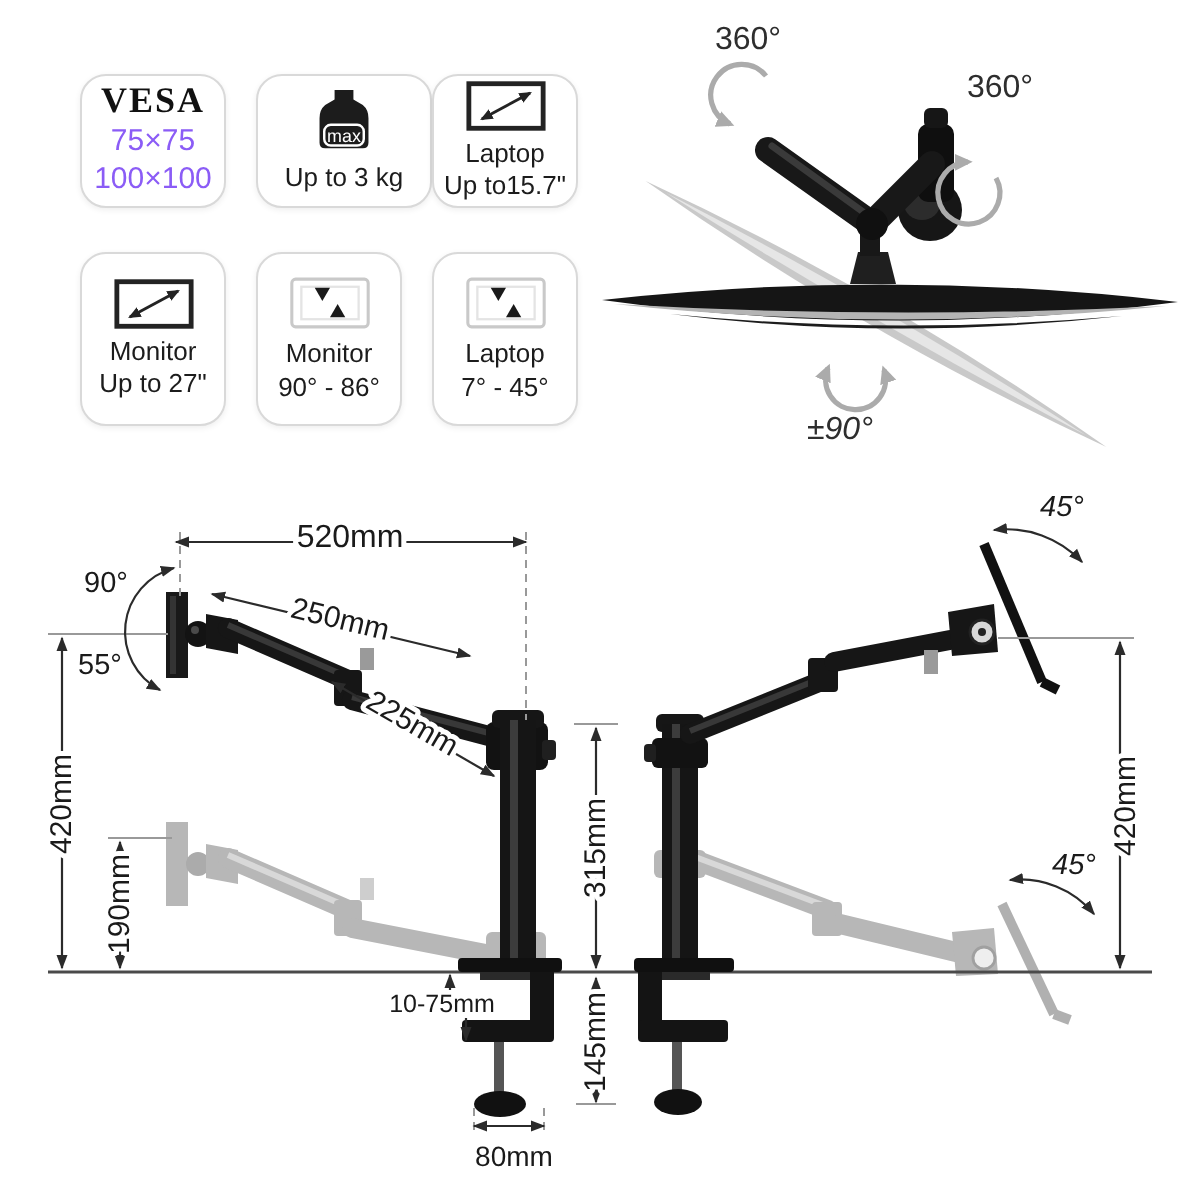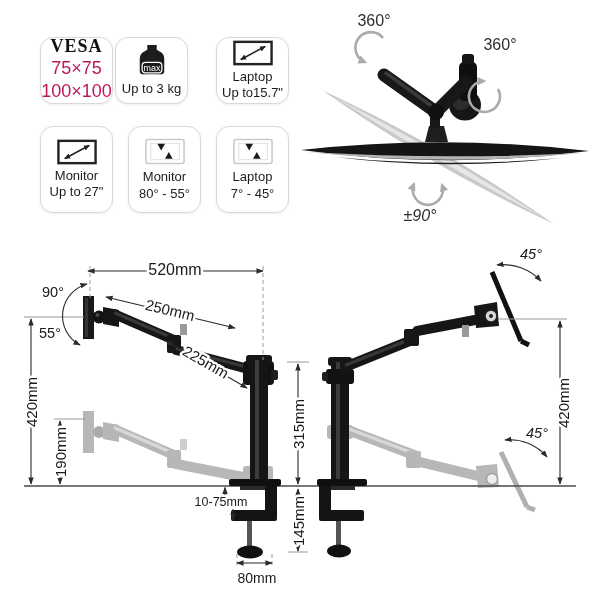--- a/index.html
+++ b/index.html
@@ -4,21 +4,21 @@
 <style>
   html,body{margin:0;padding:0;background:#fff;}
   .stage{position:relative;width:600px;height:600px;background:#ffffff;overflow:hidden;
          font-family:"Liberation Sans",sans-serif;}
   .badge{position:absolute;background:#fff;border:1.5px solid #d9d9d9;border-radius:13px;
          box-shadow:0 1px 3px rgba(0,0,0,.07);display:flex;flex-direction:column;
          align-items:center;justify-content:center;text-align:center;box-sizing:border-box;}
   .badge .line{font-size:13px;color:#1c1c1c;line-height:1.25;}
   .vesa-title{font-family:"Liberation Serif",serif;font-weight:bold;font-size:18px;
               letter-spacing:1px;color:#111;line-height:1.1;}
-  .vesa-sub{font-size:18px;color:#be185d;line-height:1.3;}
+  .vesa-sub{font-size:15px;color:#8b5cf6;line-height:1.3;}
   .icon-svg{display:block;margin-bottom:3px;}
   svg text{font-family:"Liberation Sans",sans-serif;}
   .dt{font-size:15px;fill:#1a1a1a;text-anchor:middle;dominant-baseline:central;
       stroke:#fff;stroke-width:5px;paint-order:stroke;stroke-linejoin:round;}
   .dt-big{font-size:16px;}
   .dt-small{font-size:12.5px;stroke-width:4px;}
   .dt-mid{font-size:14px;}
   .deg{font-size:14.5px;}
   .ital{font-style:italic;}
   .plabel{font-size:16px;fill:#2e2e2e;text-anchor:middle;dominant-baseline:central;}
@@ -35,21 +35,21 @@
 <body>
 
 <div class="stage">
 
   <div class="badge" style="left:40px;top:37px;width:73px;height:67px">
     <div class="vesa-title">VESA</div>
     <div class="vesa-sub">75×75</div>
     <div class="vesa-sub">100×100</div>
   </div>
 
-  <div class="badge" style="left:115px;top:37px;width:73px;height:67px">
+  <div class="badge" style="left:128px;top:37px;width:88px;height:67px">
     <svg class="icon-svg" width="32" height="34" viewBox="0 0 34 36">
       <path d="M12,1 h10 v5 l5,3 q3,2.5 3,7 v13 q0,3 -3,3 h-20 q-3,0 -3,-3 v-13 q0,-4.5 3,-7 l5,-3 z" fill="#1c1c1c"></path>
       <rect x="6.5" y="19.5" width="21" height="11" rx="3.5" fill="none" stroke="#fff" stroke-width="1.3"></rect>
       <text x="17" y="25.5" text-anchor="middle" dominant-baseline="central" font-size="9.5" fill="#fff">max</text>
     </svg>
     <div class="line">Up to 3 kg</div>
   </div>
 
   <div class="badge" style="left:216px;top:37px;width:73px;height:67px">
     <svg class="icon-svg" width="42" height="26" viewBox="0 0 44 28">
@@ -70,21 +70,21 @@
   </div>
 
   <div class="badge" style="left:128px;top:126px;width:73px;height:87px">
     <svg class="icon-svg" width="42" height="29" viewBox="0 0 44 30">
       <rect x="2" y="2.5" width="40" height="25" rx="2" fill="#fff" stroke="#c9c9c9" stroke-width="1.6"></rect>
       <rect x="7" y="6.5" width="30" height="17" fill="none" stroke="#e4e4e4" stroke-width="1.2"></rect>
       <polygon points="14,7 22,7 18,14" fill="#1a1a1a"></polygon>
       <polygon points="22,22.5 30,22.5 26,15.5" fill="#1a1a1a"></polygon>
     </svg>
     <div class="line">Monitor</div>
-    <div class="line">80° - 55°</div>
+    <div class="line">90° - 86°</div>
   </div>
 
   <div class="badge" style="left:216px;top:126px;width:73px;height:87px">
     <svg class="icon-svg" width="42" height="29" viewBox="0 0 44 30">
       <rect x="2" y="2.5" width="40" height="25" rx="2" fill="#fff" stroke="#c9c9c9" stroke-width="1.6"></rect>
       <rect x="7" y="6.5" width="30" height="17" fill="none" stroke="#e4e4e4" stroke-width="1.2"></rect>
       <polygon points="14,7 22,7 18,14" fill="#1a1a1a"></polygon>
       <polygon points="22,22.5 30,22.5 26,15.5" fill="#1a1a1a"></polygon>
     </svg>
     <div class="line">Laptop</div>

